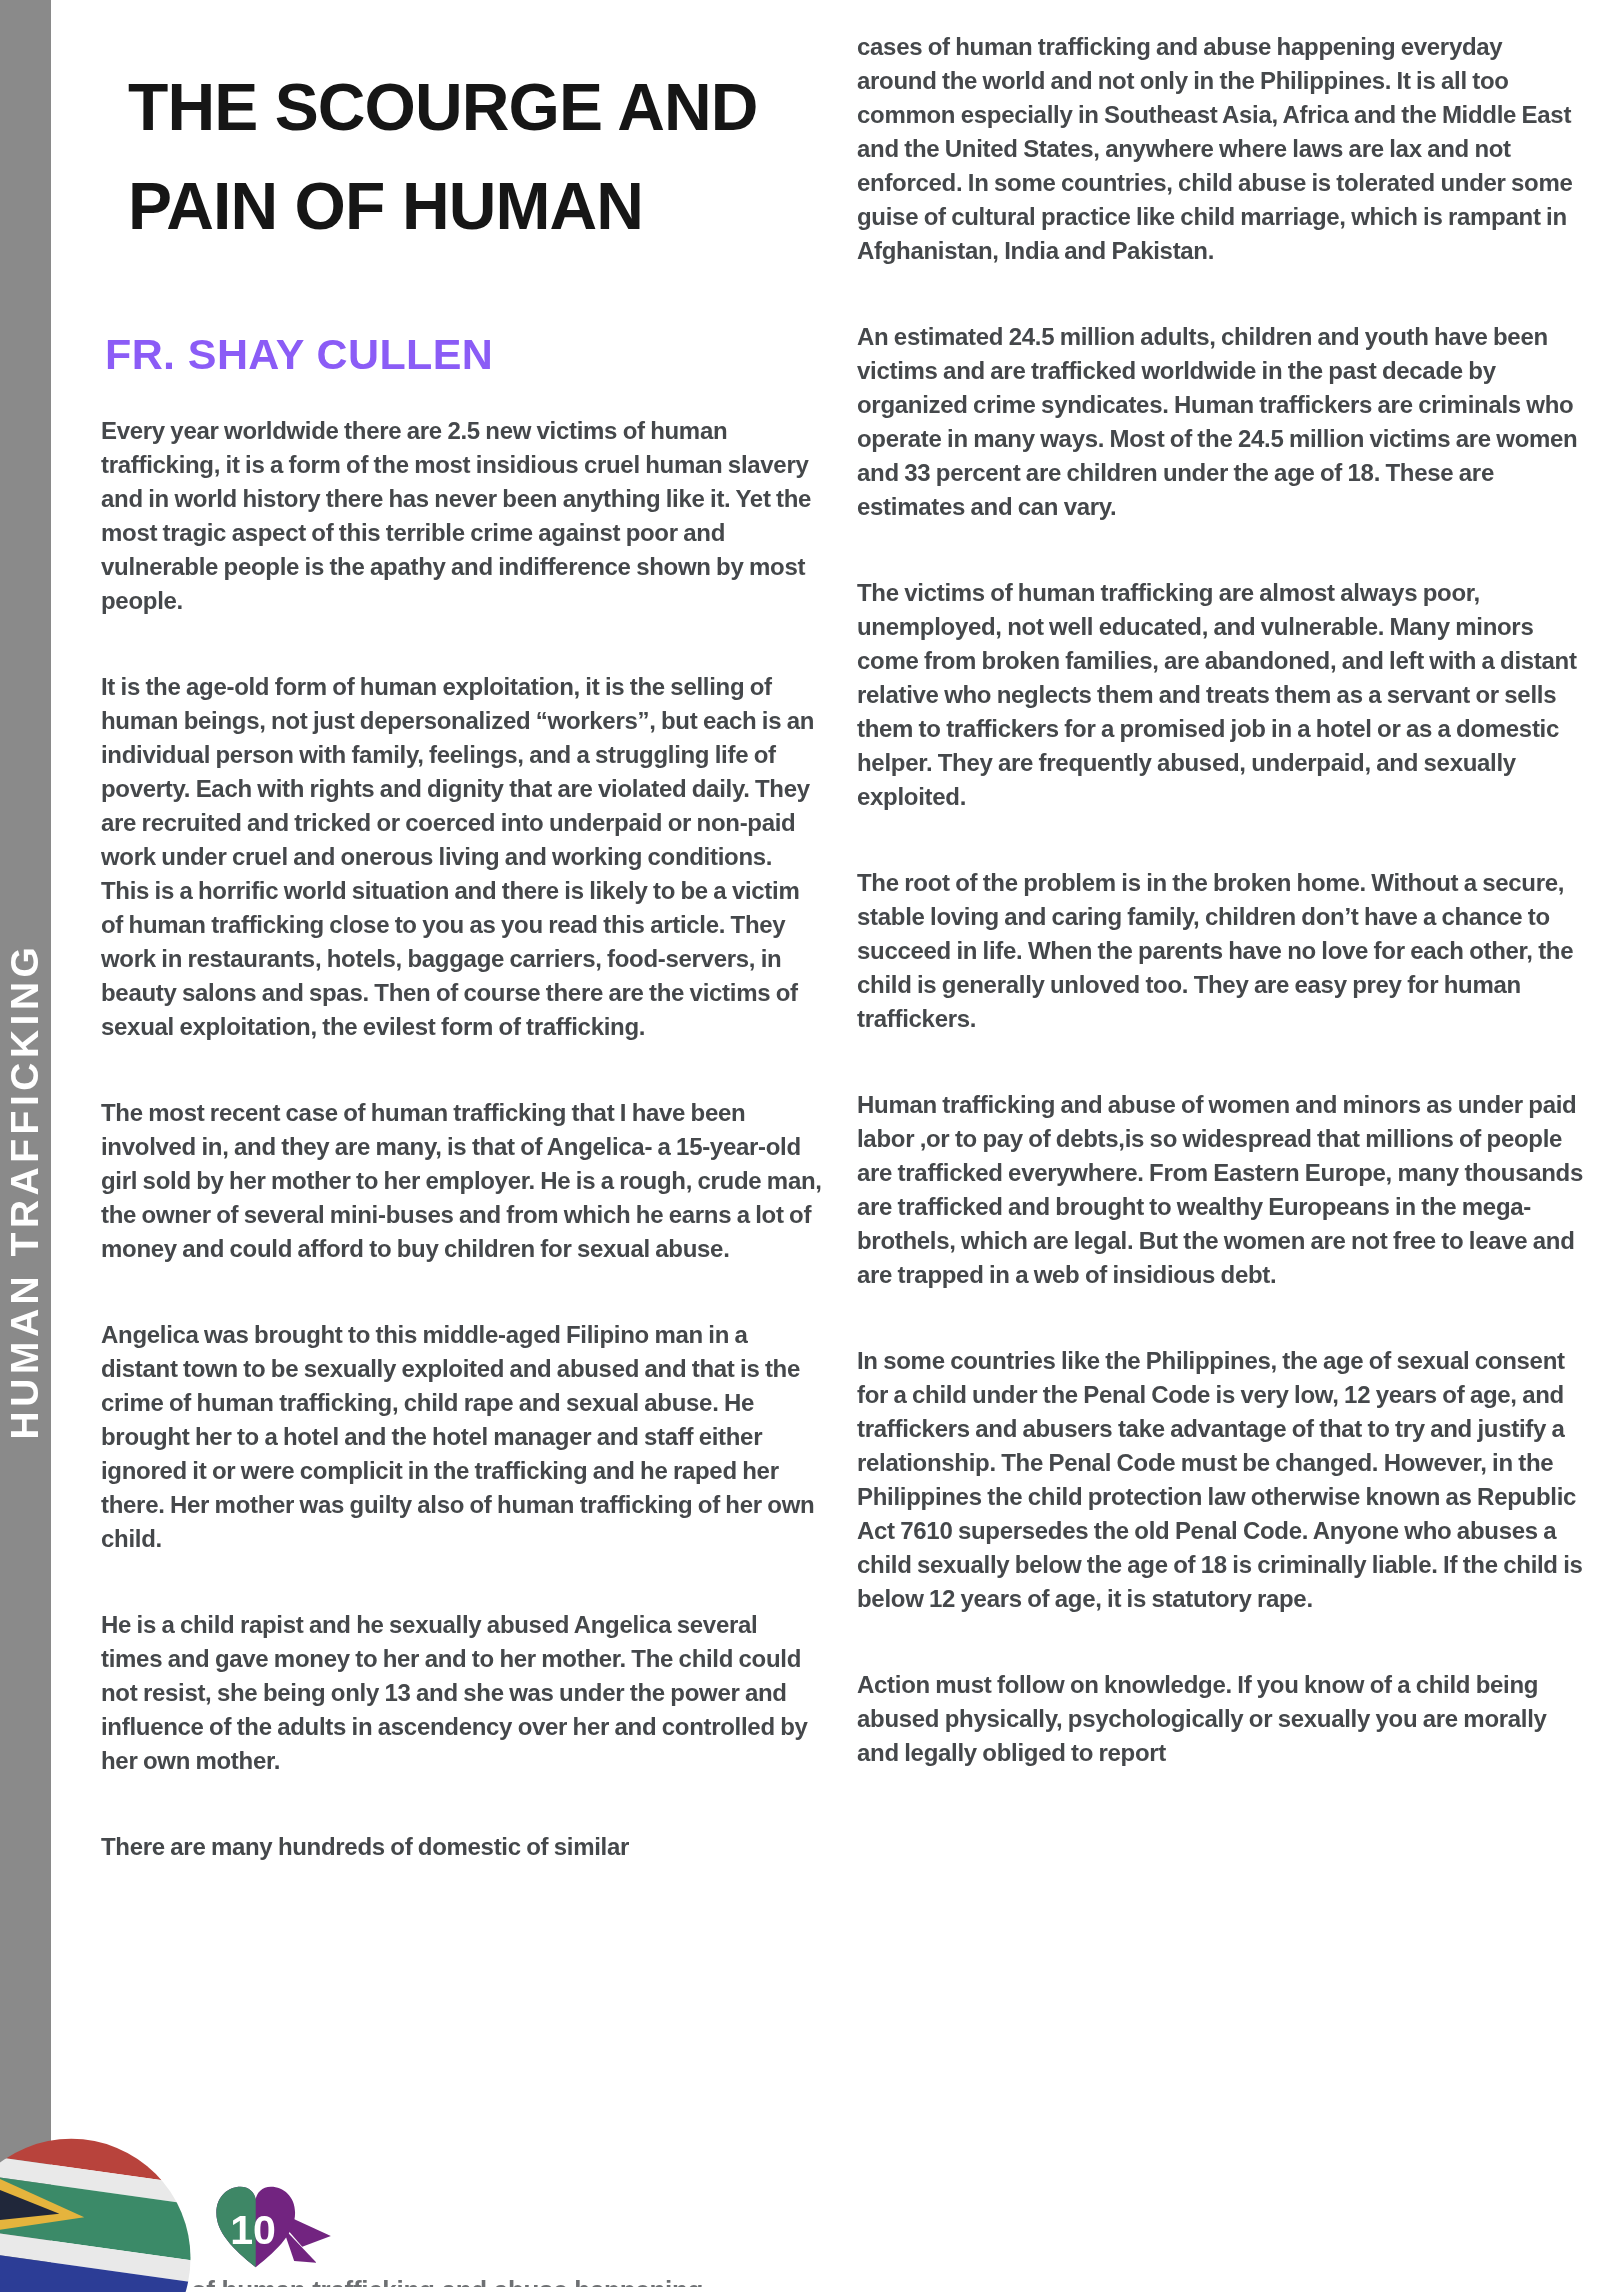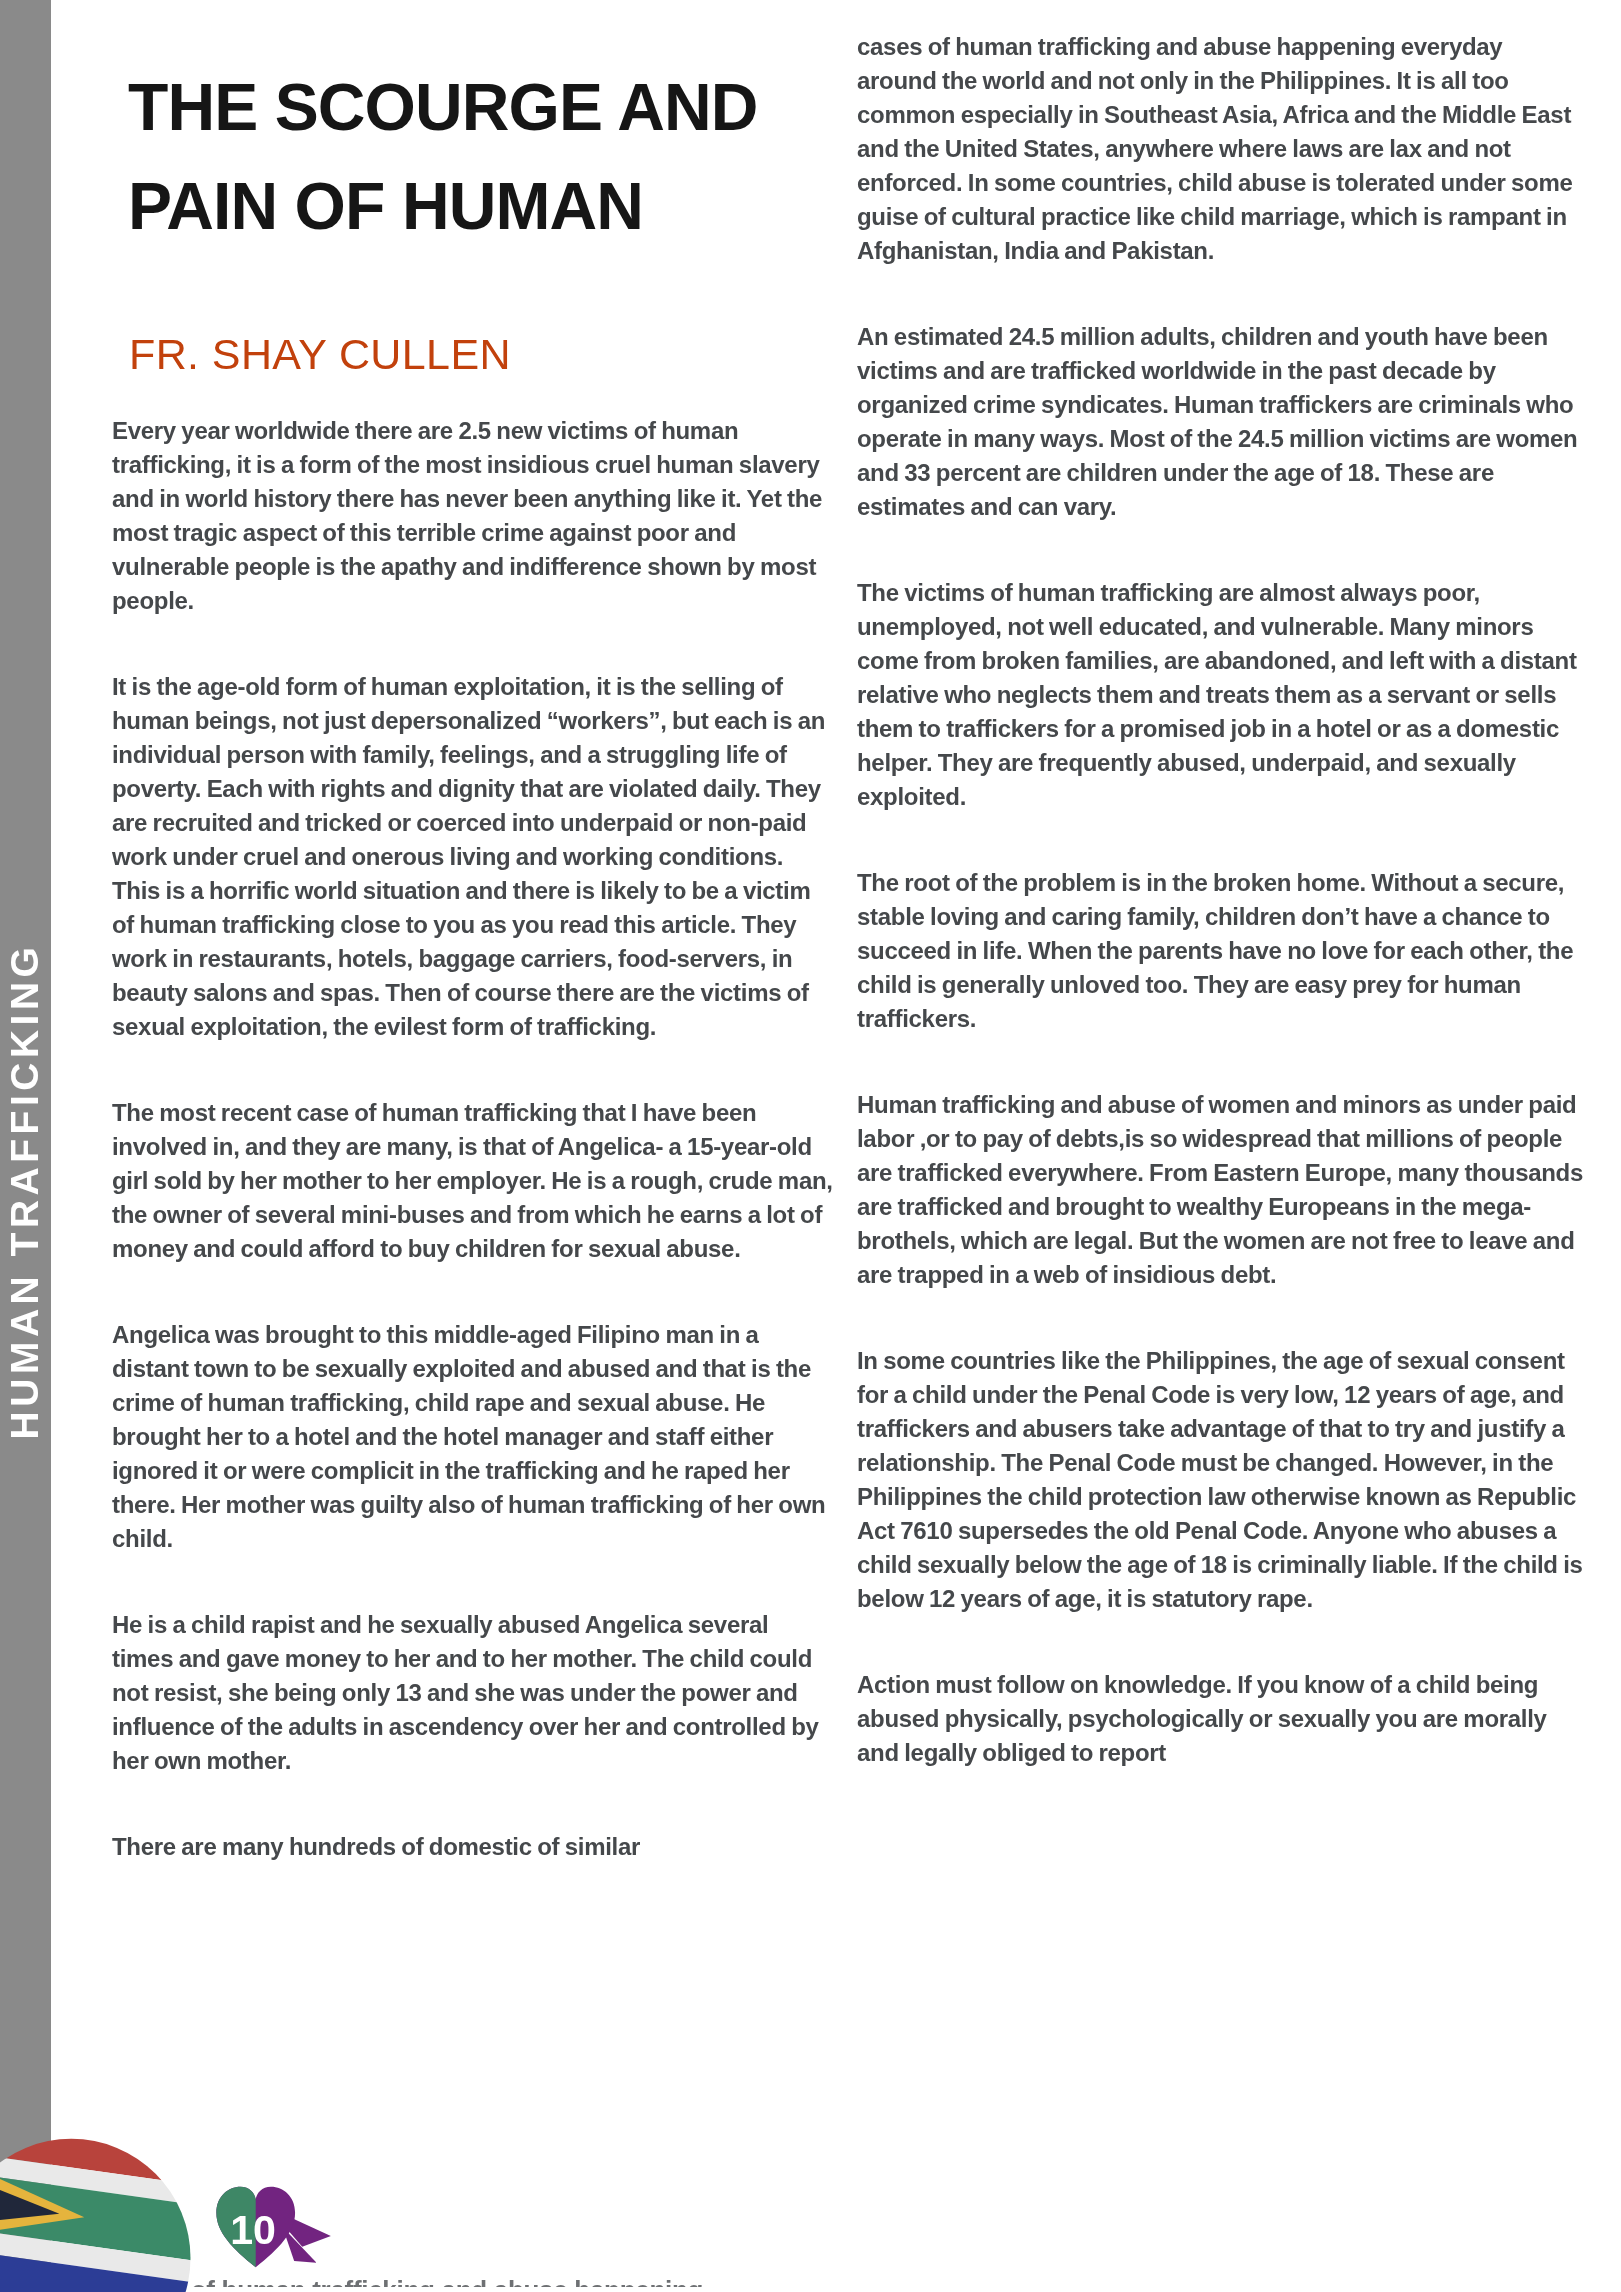--- a/index.html
+++ b/index.html
@@ -34,38 +34,38 @@
     left:113px; top:43px;
     margin:15px;
     font-size:66px;
     line-height:99px;
     font-weight:bold;
     color:#161616;
     letter-spacing:-0.9px;
   }
   .author{
     position:absolute;
-    left:129px; top:330px;
+    left:105px; top:330px;
     font-size:43px;
-    font-weight:normal;
-    color:#c2410c;
+    font-weight:bold;
+    color:#8b5cf6;
     letter-spacing:0.4px;
   }
   
   .col{
     position:absolute;
     color:#45484b;
     font-size:24px;
     line-height:34px;
     font-weight:bold;
     letter-spacing:-0.3px;
     word-spacing:-0.9px;
     text-align:left;
   }
-  .col-left{ left:112px; top:414px;  width:722px; }
+  .col-left{ left:101px; top:414px;  width:722px; }
   .col-right{ left:857px; top:29.6px;  width:727px; }
   .para{ margin:0 0 52px 0; }
   .para:last-child{ margin-bottom:0; }
   
   .clipped-line{
     position:absolute;
     left:113px; top:2273px;
     width:722px; height:14.3px;
     overflow:hidden;
     color:#55585b;

